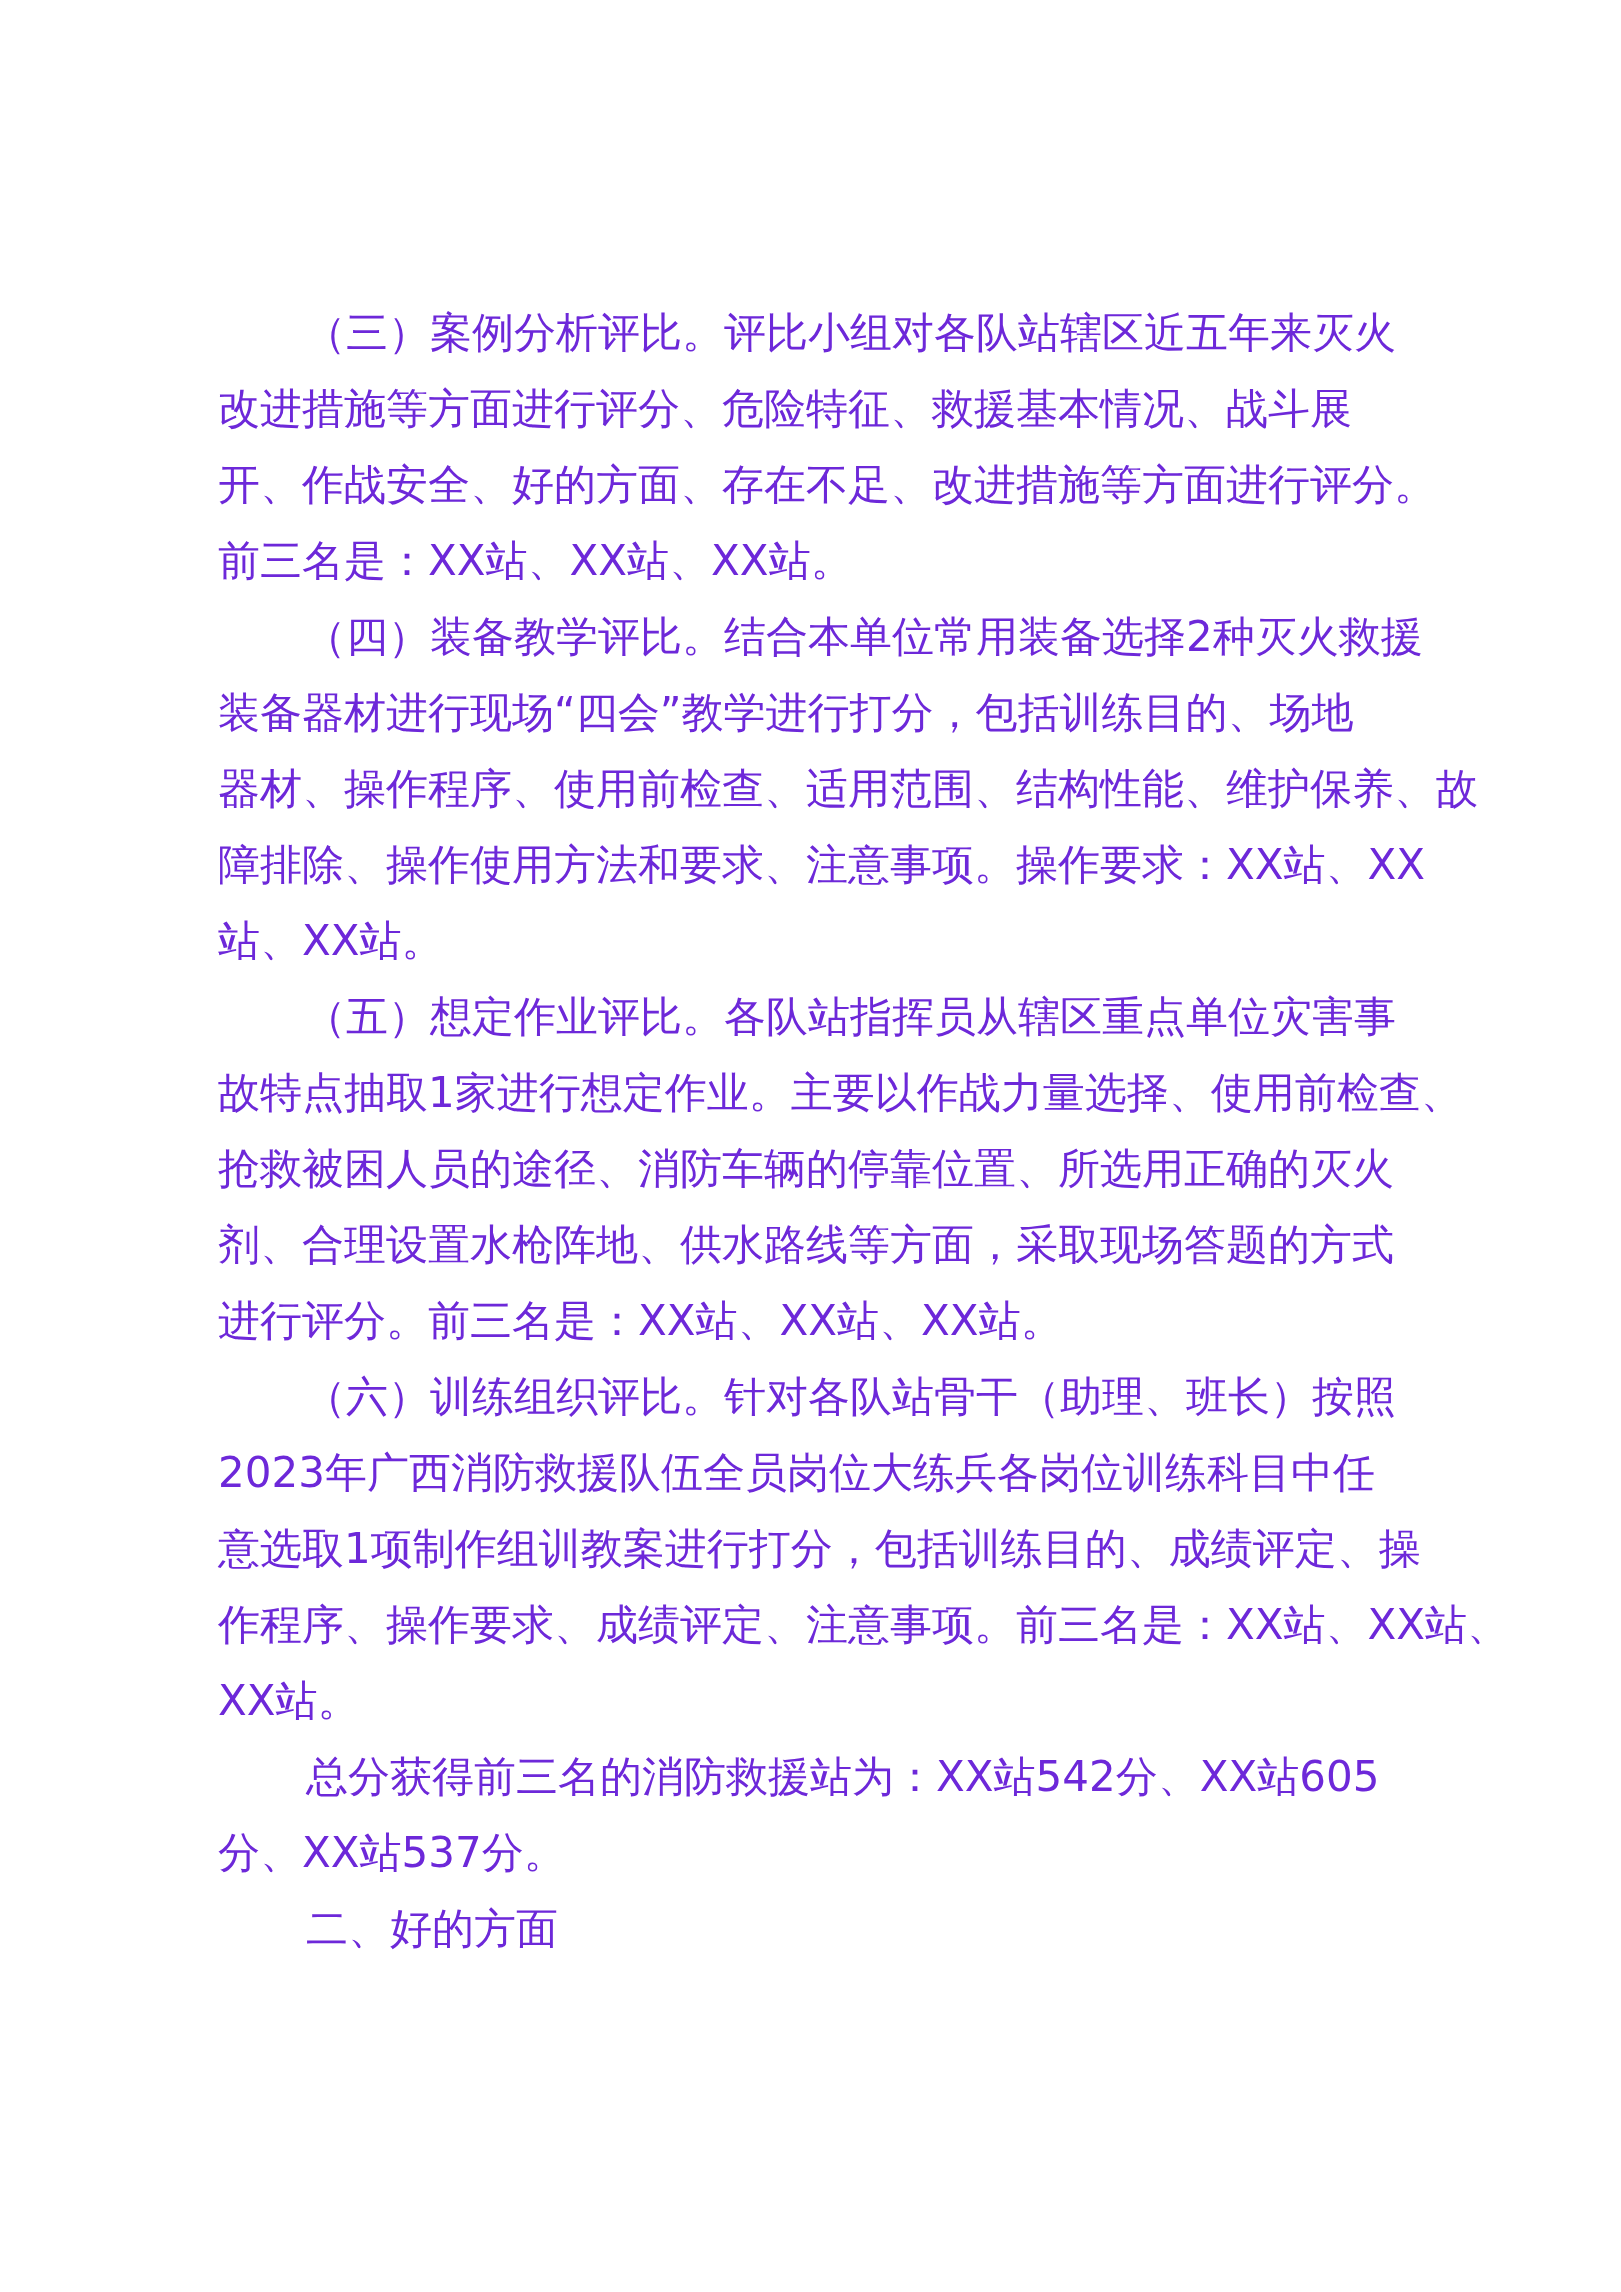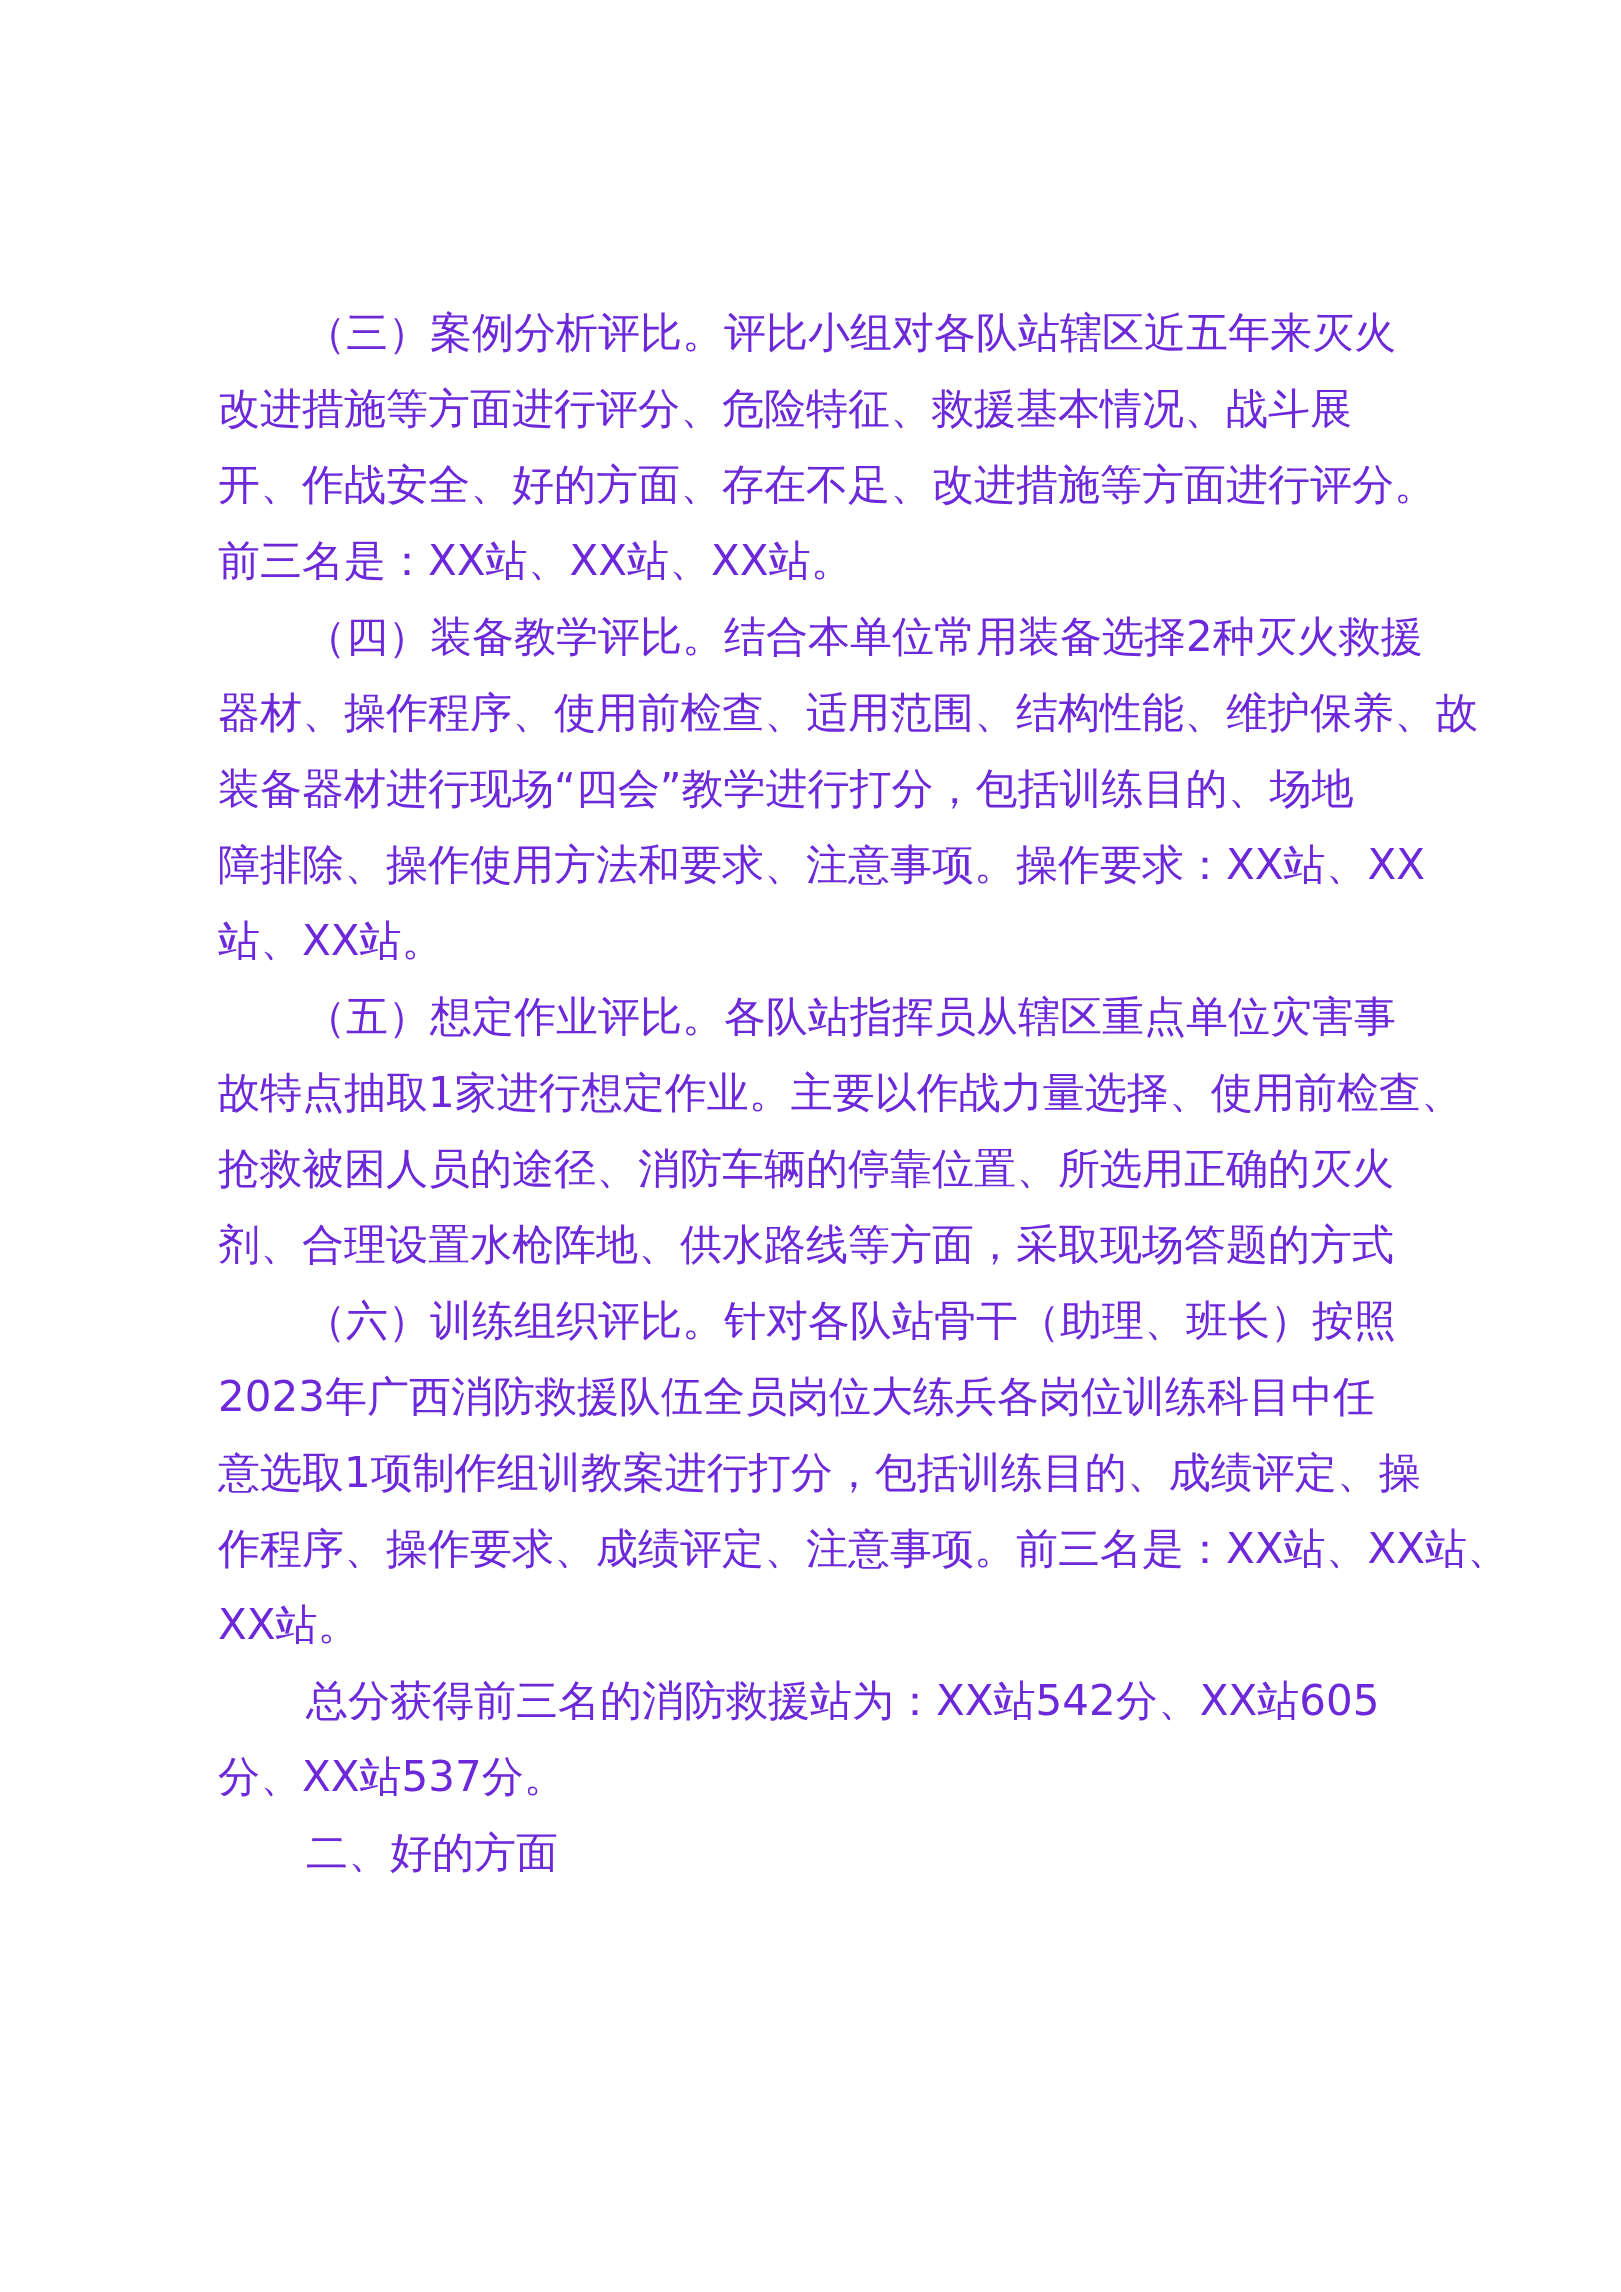--- a/index.html
+++ b/index.html
@@ -23,31 +23,32 @@
 
     <div>
       <span class="line indent-sm"><span>（三）案例分析评比。评比小组对各队站辖区近五年来灭火</span></span>
       <span class="line"><span>改进措施等方面进行评分、危险特征、救援基本情况、战斗展</span></span>
       <span class="line"><span>开、作战安全、好的方面、存在不足、改进措施等方面进行评分。</span></span>
       <span class="line"><span class="b">前三名是：XX站、XX站、XX站。</span></span>
     </div>
 
     <div>
       <span class="line indent-sm"><span>（四）装备教学评比。结合本单位常用装备选择2种灭火救援</span></span>
+      <span class="line"><span>装备器材进行现场“四会”教学进行打分，包括训练目的、场地</span></span>
       <span class="line"><span>器材、操作程序、使用前检查、适用范围、结构性能、维护保养、故</span></span>
-      <span class="line"><span>装备器材进行现场“四会”教学进行打分，包括训练目的、场地</span></span>
       <span class="line"><span>障排除、操作使用方法和要求、注意事项。</span><span class="b">操作要求：XX站、XX</span></span>
       <span class="line"><span class="b">站、XX站。</span></span>
     </div>
 
     <div>
       <span class="line indent-sm"><span>（五）想定作业评比。各队站指挥员从辖区重点单位灾害事</span></span>
       <span class="line"><span>故特点抽取1家进行想定作业。主要以作战力量选择、使用前检查、</span></span>
       <span class="line"><span>抢救被困人员的途径、消防车辆的停靠位置、所选用正确的灭火</span></span>
       <span class="line"><span>剂、合理设置水枪阵地、供水路线等方面，采取现场答题的方式</span></span>
+      <span class="line"><span>进行评分。</span><span class="b">前三名是：XX站、XX站、XX站。</span></span>
     </div>
 
     <div>
       <span class="line indent-sm"><span>（六）训练组织评比。针对各队站骨干（助理、班长）按照</span></span>
       <span class="line"><span>2023年广西消防救援队伍全员岗位大练兵各岗位训练科目中任</span></span>
       <span class="line"><span>意选取1项制作组训教案进行打分，包括训练目的、成绩评定、操</span></span>
       <span class="line"><span>作程序、操作要求、成绩评定、注意事项。</span><span class="b">前三名是：XX站、XX站、</span></span>
       <span class="line"><span class="b">XX站。</span></span>
     </div>
 

